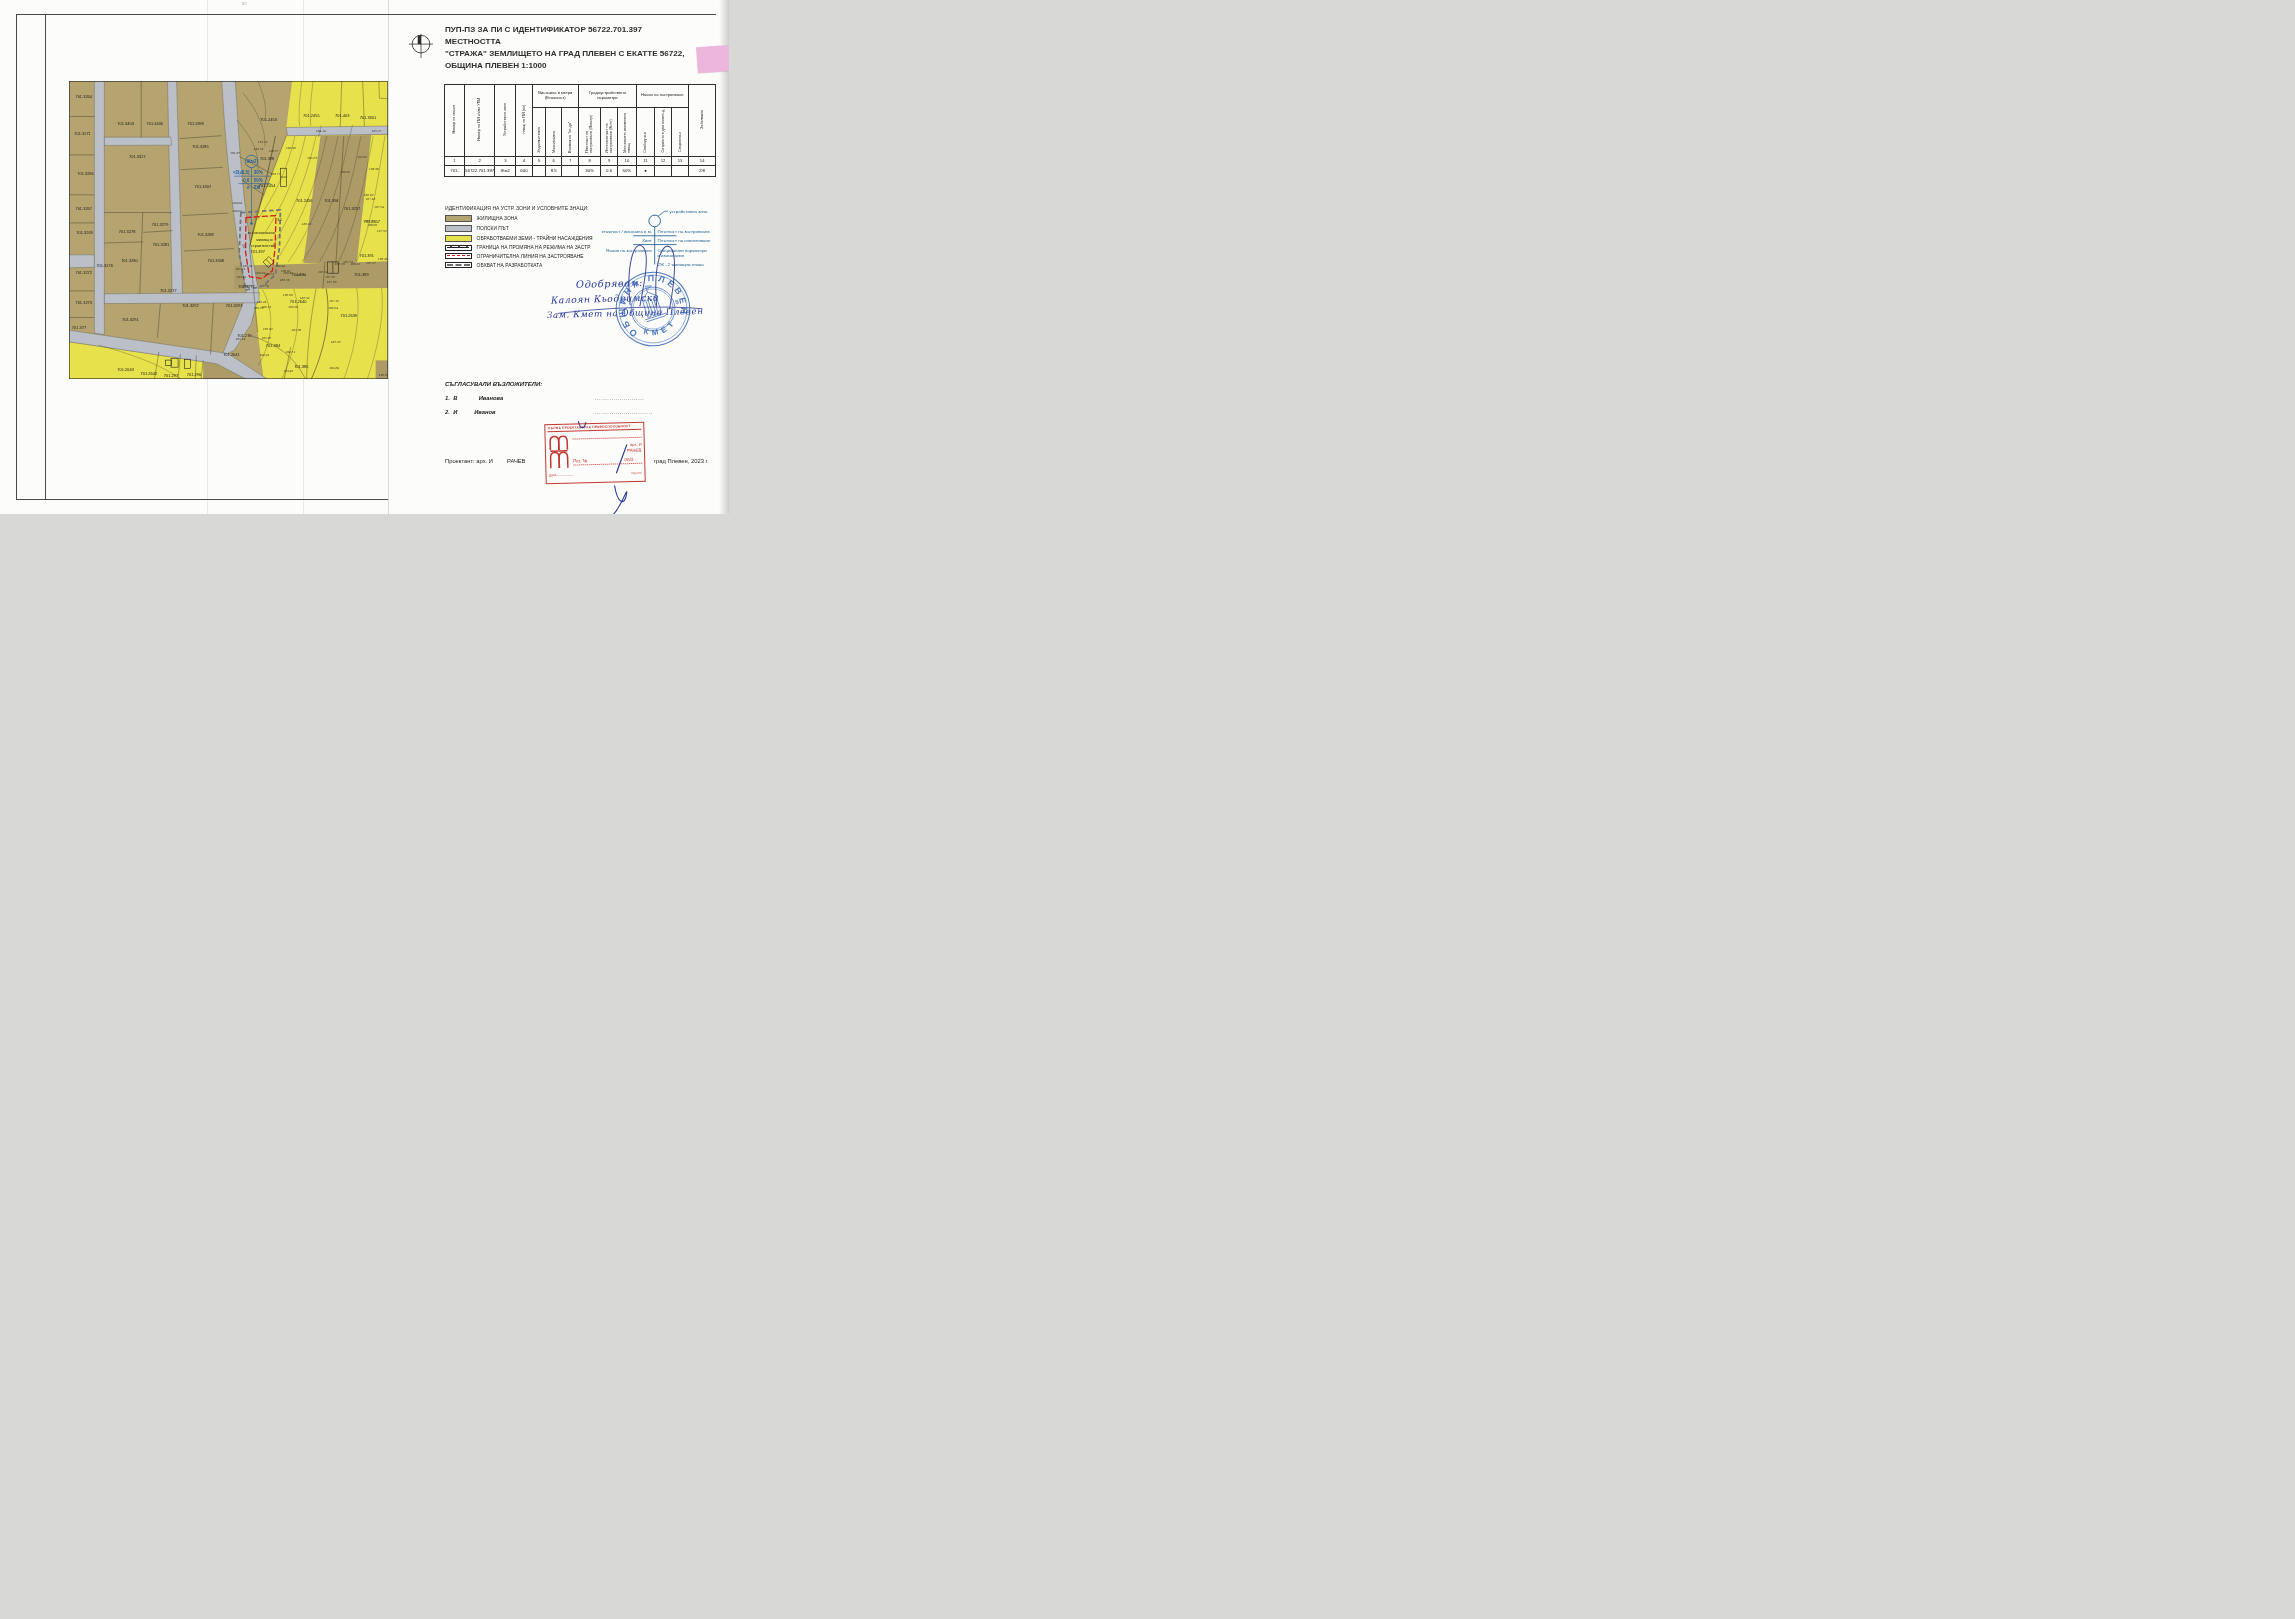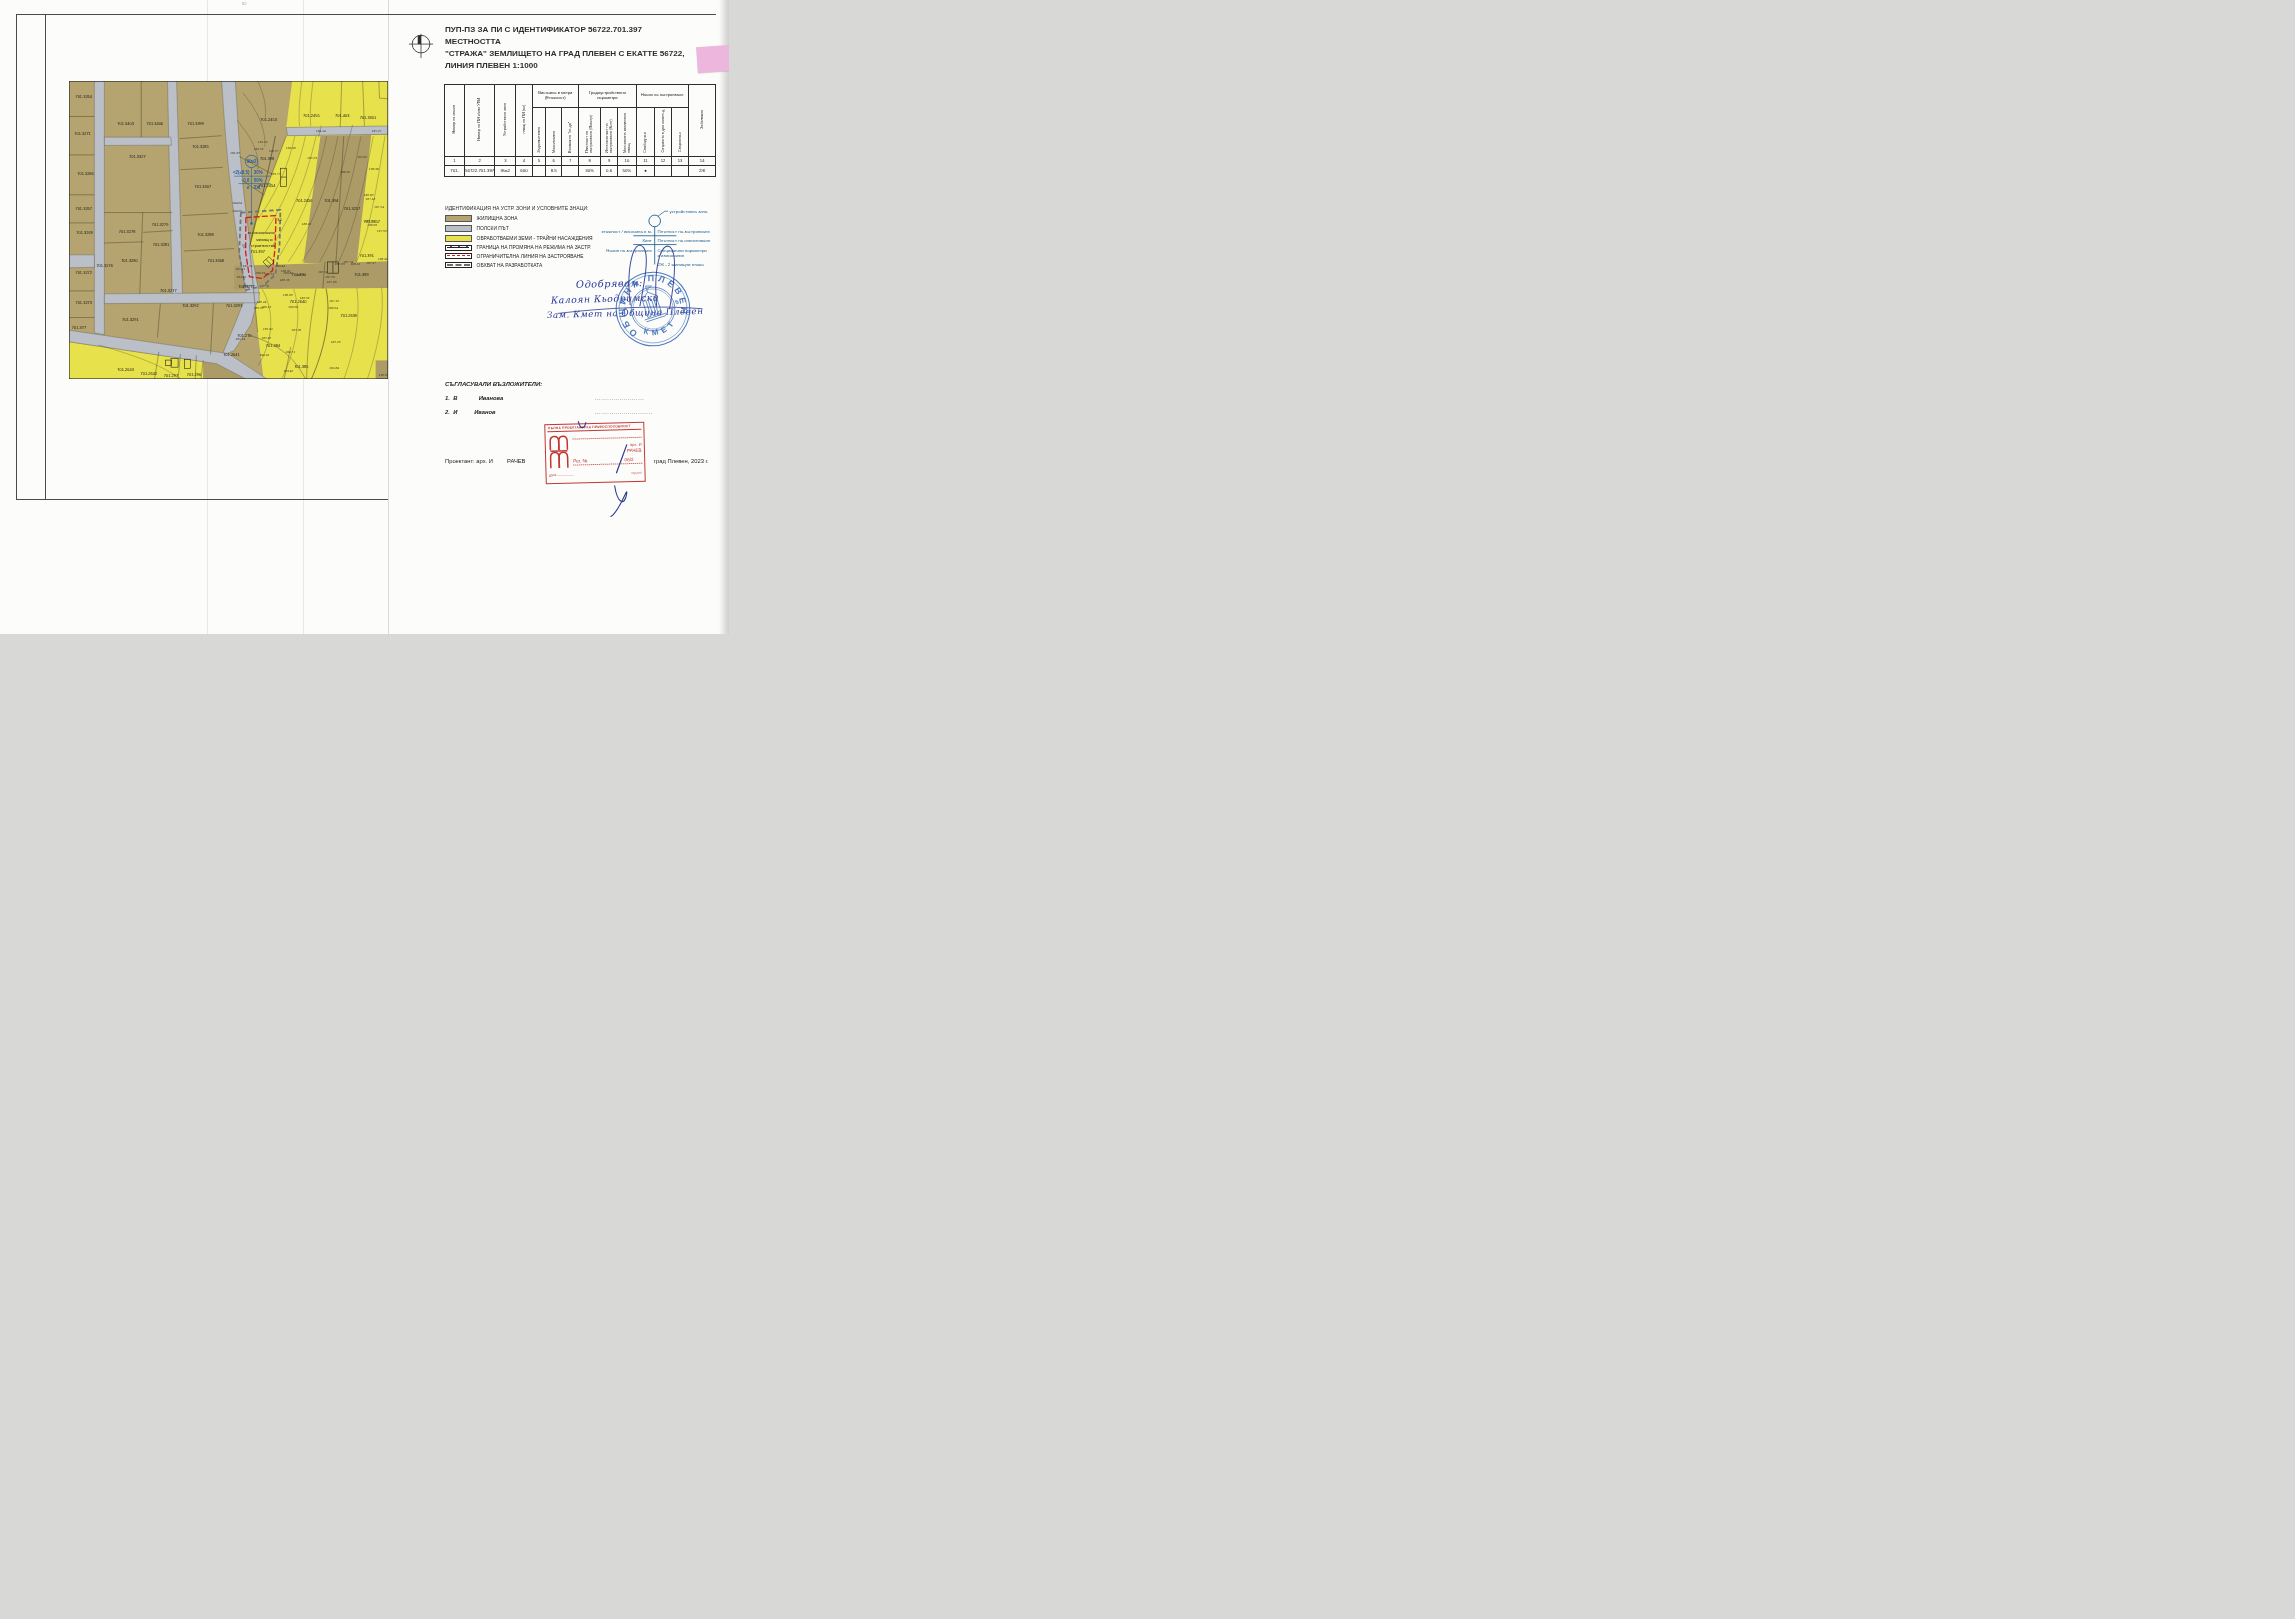--- a/index.html
+++ b/index.html
@@ -1,16 +1,16 @@
 <!DOCTYPE html>
 <html style="font-size:7.4px"><head>
 <meta charset="utf-8">
 <style>
   html,body{margin:0;padding:0;background:#d8d8d6;}
-  .page{position:relative;width:729px;height:634px;background:#fcfcfa;overflow:hidden;
+  .page{position:relative;width:729px;height:514px;background:#fcfcfa;overflow:hidden;
         font-family:"Liberation Sans",sans-serif;color:#222;}
   .abs{position:absolute;}
   
   .ln{position:absolute;background:#4a4a46;}
   .crease{position:absolute;top:0;height:100%;width:0.9px;background:rgba(110,110,110,.14);}
   .paper-edge{position:absolute;right:0;top:0;width:10.2px;height:100%;
               background:linear-gradient(90deg,rgba(0,0,0,0) 0%,rgba(0,0,0,.10) 55%,rgba(0,0,0,.18) 100%);}
   .page-note{position:absolute;left:242px;top:0.5px;font-size:4.2px;color:#aaa;}
   
   .title{position:absolute;left:445px;top:24px;width:253px;font-size:8.1px;font-weight:bold;line-height:1.5;color:#2e2e2e;}
@@ -318,21 +318,21 @@
 
   <svg class="abs" style="left:408px;top:32px;" width="26" height="27" viewBox="0 0 56 58">
     <circle cx="28" cy="26" r="19" fill="none" stroke="#2e2e2e" stroke-width="1.8"></circle>
     <path d="M2,26 L54,26 M28,4 L28,56" stroke="#2e2e2e" stroke-width="1.6"></path>
     <rect x="21" y="7" width="7" height="19" fill="#2e2e2e"></rect>
   </svg>
 
   <div class="title">
     <div>ПУП-ПЗ ЗА ПИ С ИДЕНТИФИКАТОР 56722.701.397 МЕСТНОСТТА</div>
     <div>"СТРАЖА" ЗЕМЛИЩЕТО НА ГРАД ПЛЕВЕН С ЕКАТТЕ 56722,</div>
-    <div>ЛИНИЯ ПЛЕВЕН 1:1000</div>
+    <div>ОБЩИНА ПЛЕВЕН 1:1000</div>
   </div>
   <div class="pink-note"></div>
 
   <table class="ptab">
     <colgroup>
       <col style="width:20px">
         <col style="width:30px">
         <col style="width:21px">
         <col style="width:16.3px">
       <col style="width:13.5px">

